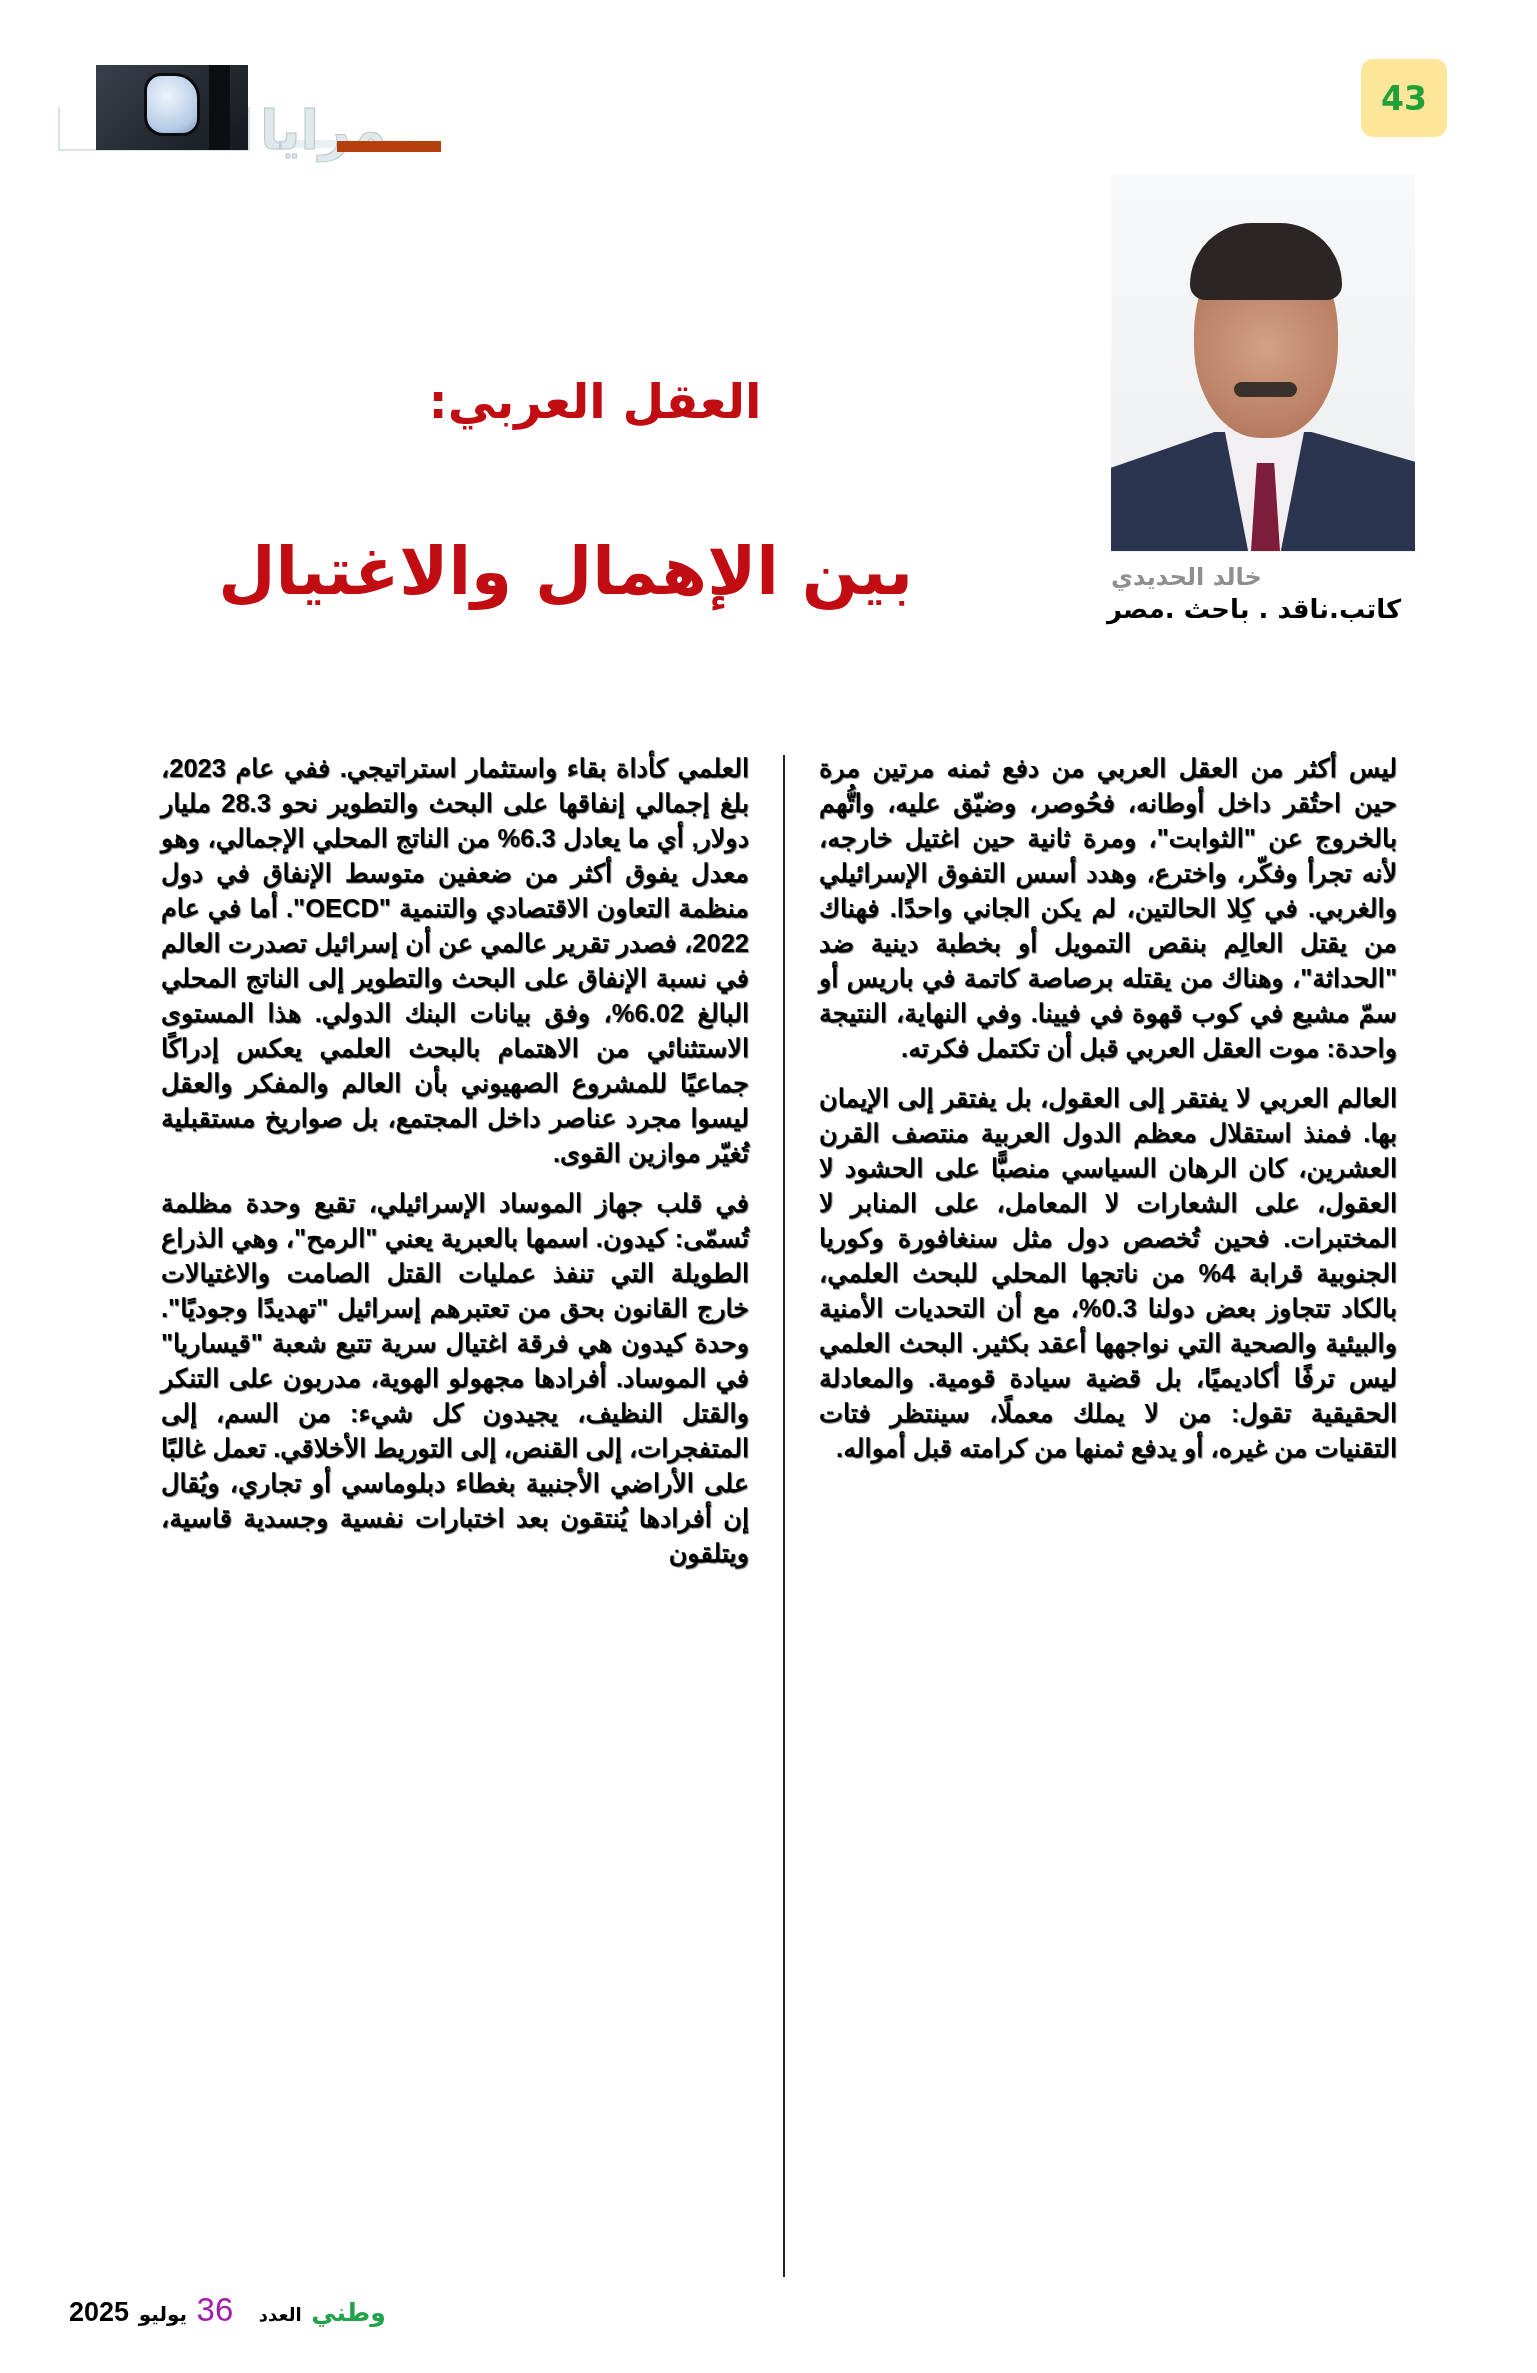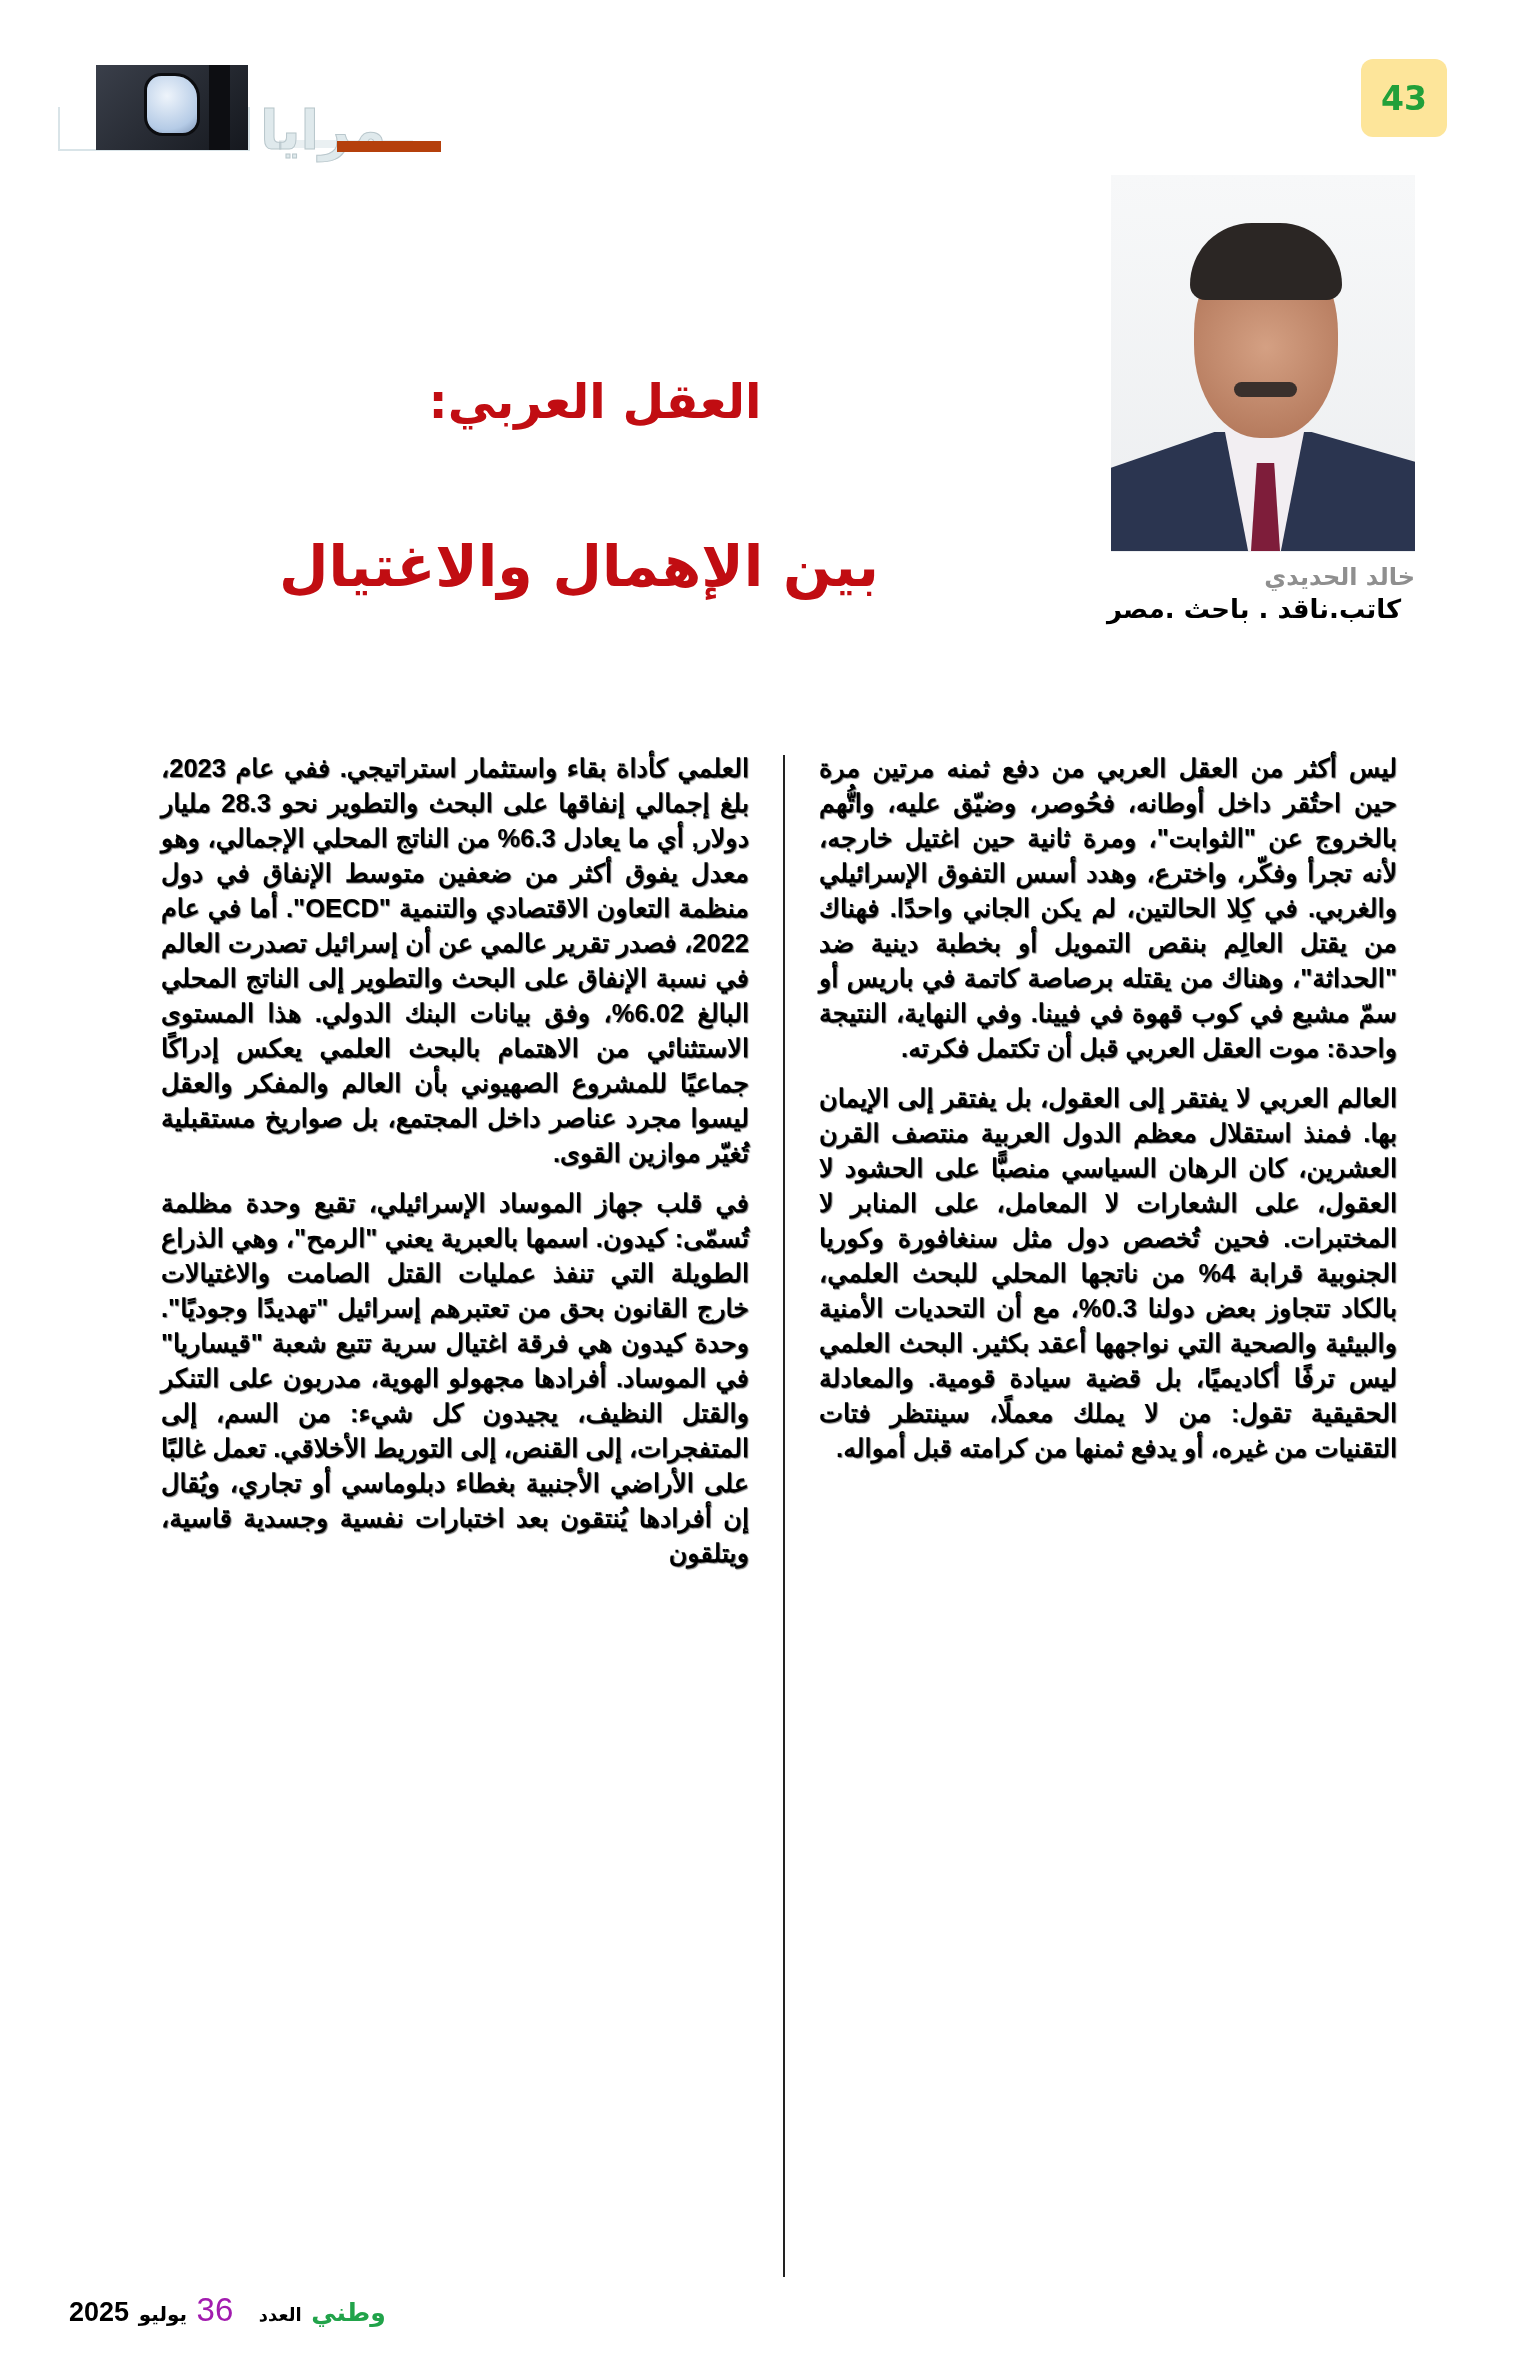--- a/index.html
+++ b/index.html
@@ -32,29 +32,29 @@
     background: radial-gradient(circle at 50% 55%, #d4a083, #b57a5d 70%, #8a5c46); }
   .photo .hair { position: absolute; left: 79px; top: 48px; width: 152px; height: 77px; border-radius: 77px 77px 19px 19px; background: #2b2624; }
   .photo .mustache { position: absolute; left: 123px; top: 207px; width: 63px; height: 15.4px; border-radius: 9.6px; background: #3a302c; }
   .photo .suit { position: absolute; left: 0; top: 257px; width: 304px; height: 119px; background: #2b3550;
     clip-path: polygon(0 30%, 34% 0, 66% 0, 100% 25%, 100% 100%, 0 100%); }
   .photo .shirt { position: absolute; left: 113px; top: 252px; width: 81px; height: 125px; background: #f2eef2;
     clip-path: polygon(0 0, 100% 0, 70% 100%, 30% 100%); }
   .photo .tie { position: absolute; left: 140px; top: 288px; width: 29px; height: 88px; background: #7e1d3a;
     clip-path: polygon(20% 0, 80% 0, 100% 100%, 0 100%); }
 
-  .author-name { position: absolute; left: 1111px; top: 563px; width: 304px; text-align: right; direction: rtl;
+  .author-name { position: absolute; left: 1111px; top: 563px; width: 304px; text-align: left; direction: rtl;
     font-size: 24px; font-weight: bold; color: #8f8f8f; }
   .author-role { position: absolute; left: 1086px; top: 594px; width: 336px; text-align: center; direction: rtl;
     font-size: 26px; font-weight: bold; color: #000; }
 
   
   .title { position: absolute; direction: rtl; color: #c10d12; font-weight: bold; font-family: "DejaVu Sans", sans-serif; white-space: nowrap; }
   .title-1 { left: 403px; top: 373px; width: 384px; text-align: center; font-size: 48px; }
-  .title-2 { left: 279px; top: 533px; width: 634px; text-align: left; font-size: 57px; }
+  .title-2 { left: 279px; top: 533px; width: 634px; text-align: right; font-size: 66px; }
 
   
   .col { position: absolute; top: 751px; direction: rtl; text-align: justify; font-family: "Liberation Sans", sans-serif;
     font-weight: bold; font-size: 25.5px; line-height: 35px; color: #000; text-shadow: 1px 1px 1px #777; }
   .col p { margin-bottom: 15.4px; text-align-last: right; }
   .col-right { left: 819px; width: 578px; }
   .col-left { left: 161px; width: 588px; }
   .divider { position: absolute; left: 783px; top: 755px; width: 1.9px; height: 1522px; background: #222; }
 
   

